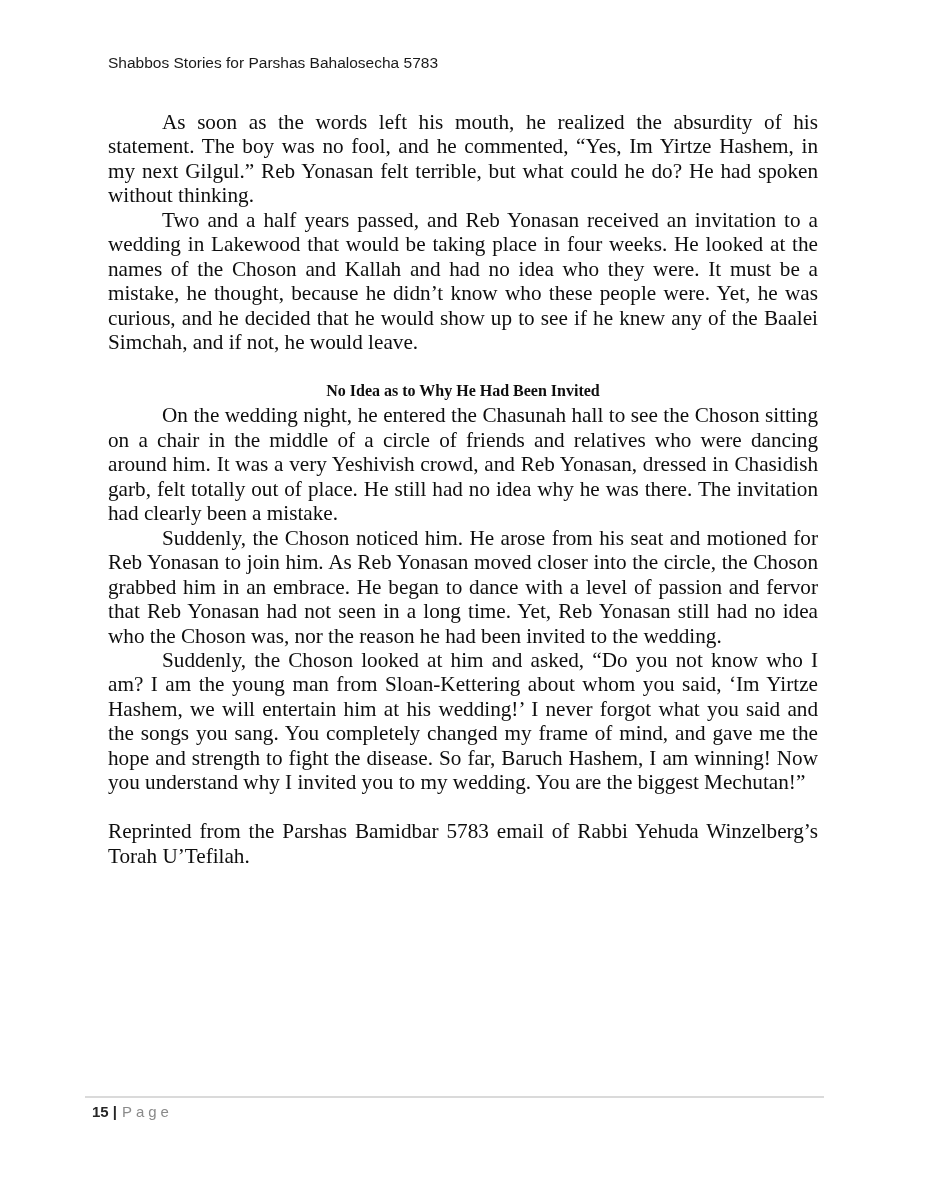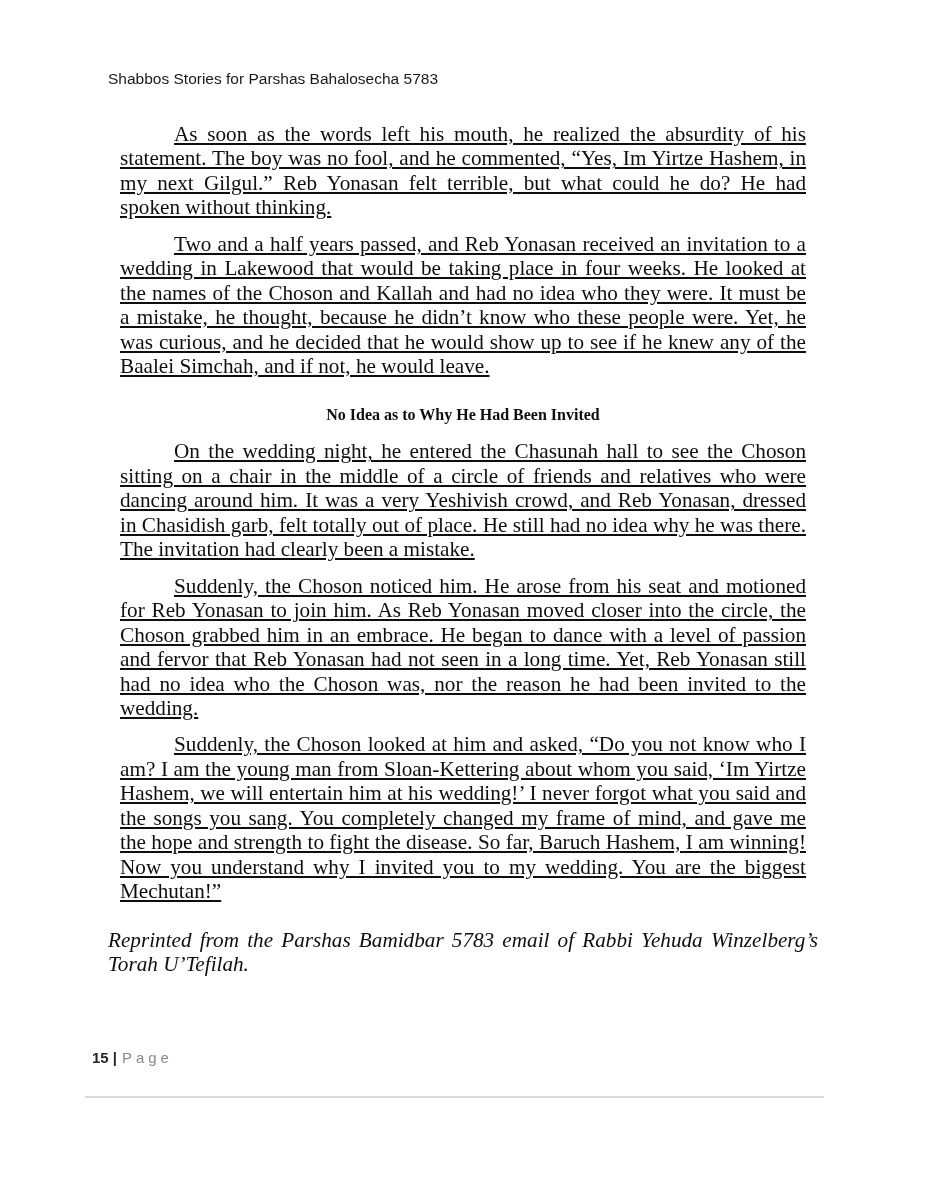--- a/index.html
+++ b/index.html
@@ -16,63 +16,60 @@
   }
   .doc-header {
     position: absolute;
     left: 108px;
     top: 54px;
     width: 710px;
     font-family: "Liberation Sans", sans-serif;
     font-size: 15.5px;
     color: #1a1a1a;
     white-space: nowrap;
-    margin-top: 16px;
   }
   .doc-content {
     position: absolute;
     left: 108px;
     top: 110px;
     width: 710px;
     font-family: "Liberation Serif", "DejaVu Serif", serif;
     font-size: 21.2px;
     line-height: 24.45px;
     color: #0e0e0e;
     text-align: justify;
   }
   .doc-content p.story {
-    margin: 12px;
+    margin: 0;
     text-indent: 54px;
-    text-decoration: underline;
   }
   .doc-content h2.section-heading {
     margin: 24.45px 0 0 0;
     font-size: 16px;
     line-height: 24.45px;
     font-weight: bold;
     text-align: center;
     text-indent: 0;
   }
   .doc-content p.reprint {
     margin: 24.45px 0 0 0;
-    font-style: italic;
     text-indent: 0;
   }
   .footer-rule {
     position: absolute;
     left: 85px;
     top: 1096px;
     width: 739px;
     height: 0;
     border-top: 2px solid #dadada;
   }
   .doc-footer {
     position: absolute;
     left: 92px;
-    top: 1049px;
+    top: 1103px;
     font-family: "Liberation Sans", sans-serif;
     font-size: 15px;
     white-space: nowrap;
   }
   .doc-footer .page-number,
   .doc-footer .footer-separator {
     font-weight: bold;
     color: #262626;
   }
   .doc-footer .footer-separator {

